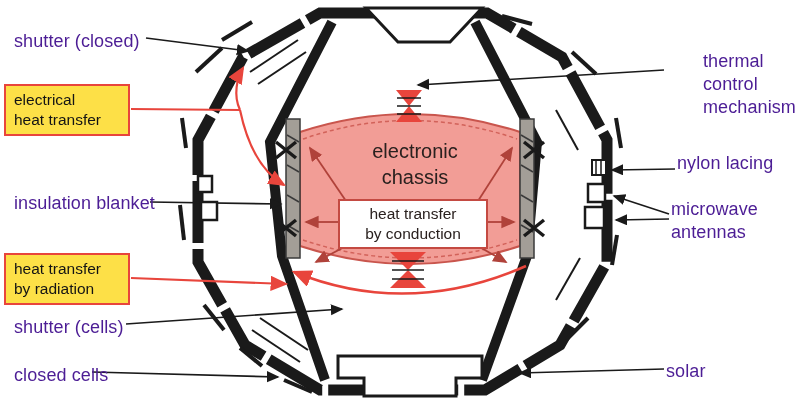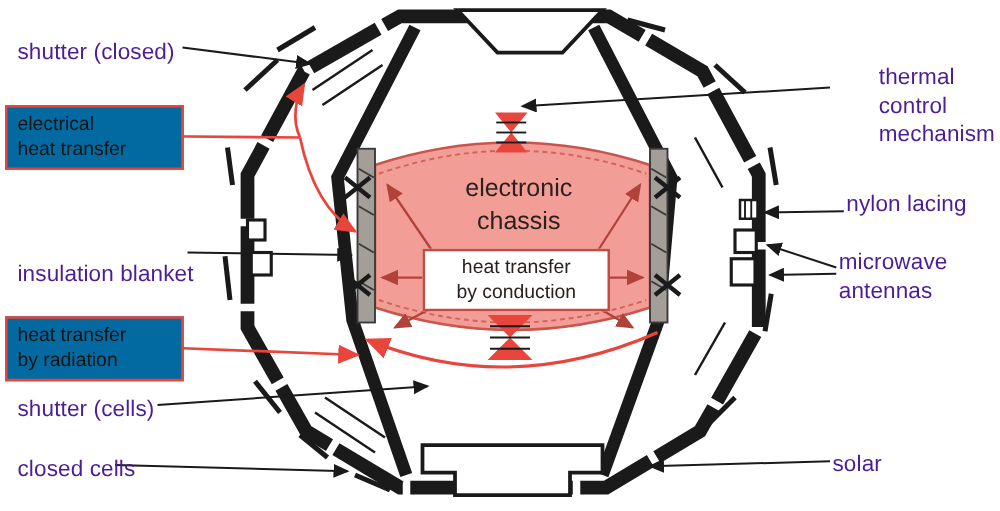--- a/index.html
+++ b/index.html
@@ -7,22 +7,22 @@
     width:800px; height:409px; position:relative;
     background:#ffffff; overflow:hidden;
     font-family:"Liberation Sans", sans-serif;
   }
   svg.diagram { position:absolute; left:0; top:0; }
   .lbl {
     position:absolute; font-size:18px; color:#4c1d95;
     white-space:pre-line; line-height:1.28; letter-spacing:.1px;
   }
   .redbox {
-    position:absolute; width:143px; box-sizing:border-box;
-    border:2.5px solid #e8453c; background:#0369a1;
+    position:absolute; width:126px; box-sizing:border-box;
+    border:2.5px solid #e8453c; background:#fde047;
     padding:4px 8px; font-size:15.5px; color:#141414;
     white-space:pre-line; line-height:1.3;
   }
   .chassis-title {
     position:absolute; left:342px; top:138px; width:146px;
     text-align:center; font-size:20px; color:#2a211f;
     white-space:pre-line; line-height:1.3;
   }
   .cond-box {
     position:absolute; left:338px; top:199px; width:150px; box-sizing:border-box;
@@ -171,21 +171,21 @@
     <rect x="198" y="176" width="14" height="16"></rect>
     <rect x="201" y="202" width="16" height="18"></rect>
   </g>
 </svg>
 
 <div class="lbl" style="left:14px; top:30px;">shutter (closed)</div>
 
 <div class="redbox" style="left:4px; top:84px;">electrical
 heat transfer</div>
 
-<div class="lbl" style="left:14px; top:208px;">insulation blanket</div>
+<div class="lbl" style="left:14px; top:192px;">insulation blanket</div>
 
 <div class="redbox" style="left:4px; top:253px;">heat transfer
 by radiation</div>
 
 <div class="lbl" style="left:14px; top:316px;">shutter (cells)</div>
 
 <div class="lbl" style="left:14px; top:364px;">closed cells</div>
 
 <div class="lbl" style="left:666px; top:50px;margin-left:37px;">thermal control
 mechanism</div>

